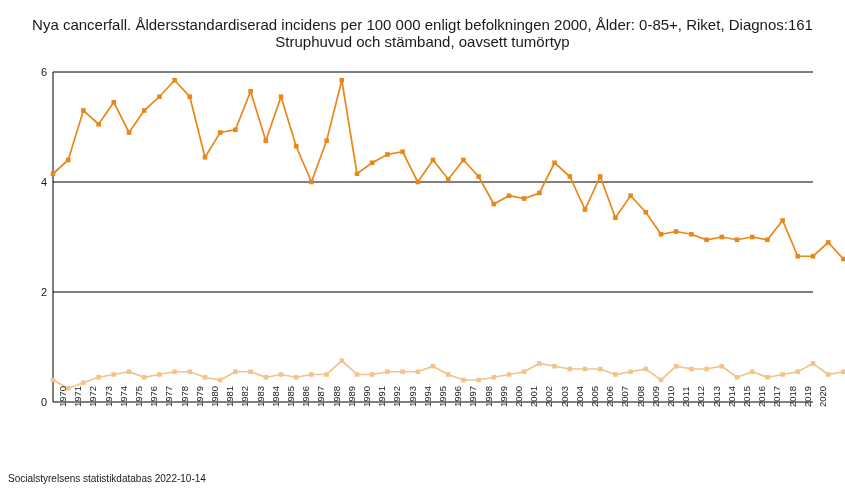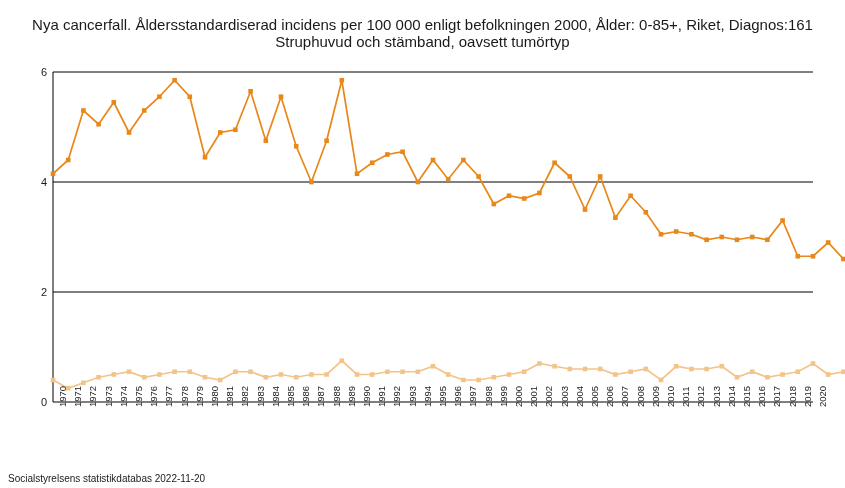--- a/index.html
+++ b/index.html
@@ -289,14 +289,14 @@
       <div class="x-label" style="left: 672.8px; top: 2px;">2014</div>
       <div class="x-label" style="left: 688px; top: 2px;">2015</div>
       <div class="x-label" style="left: 703.2px; top: 2px;">2016</div>
       <div class="x-label" style="left: 718.4px; top: 2px;">2017</div>
       <div class="x-label" style="left: 733.6px; top: 2px;">2018</div>
       <div class="x-label" style="left: 748.8px; top: 2px;">2019</div>
       <div class="x-label" style="left: 764px; top: 2px;">2020</div>
     </div>
 
 
-  <div class="source-note">Socialstyrelsens statistikdatabas 2022-11-20</div>
+  <div class="source-note">Socialstyrelsens statistikdatabas 2022-10-14</div>
 </div>
 
 </body></html>

